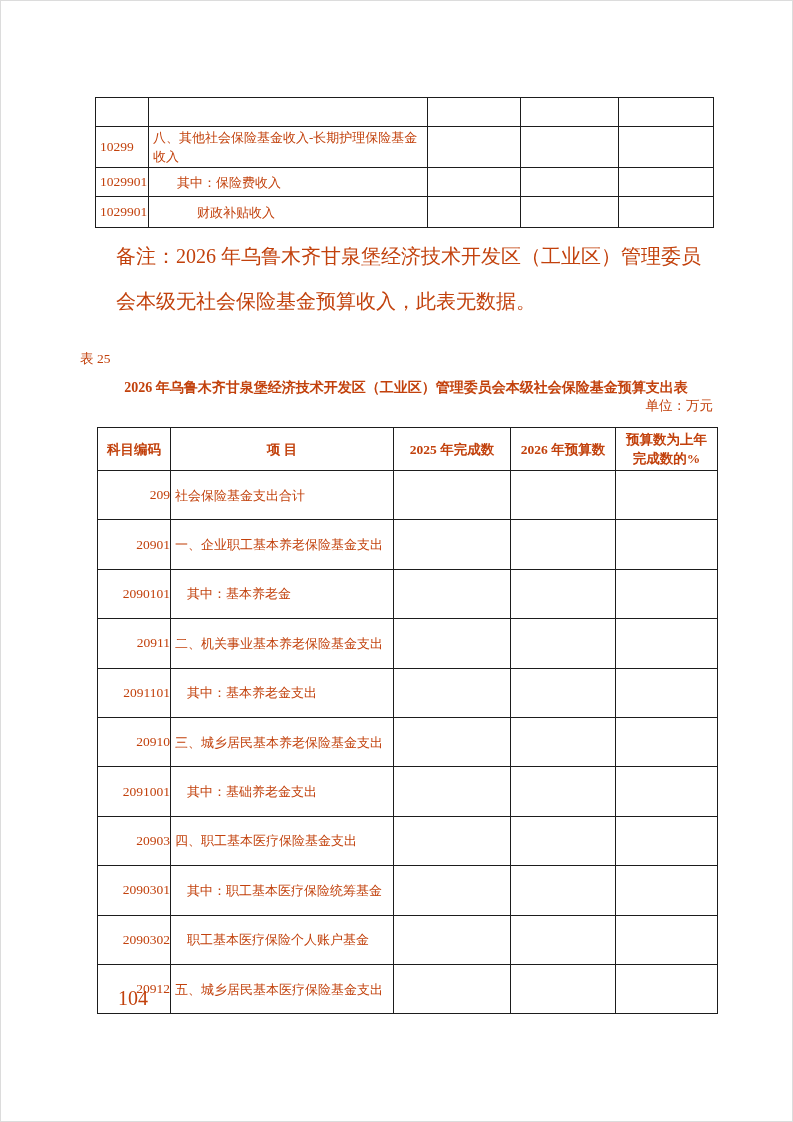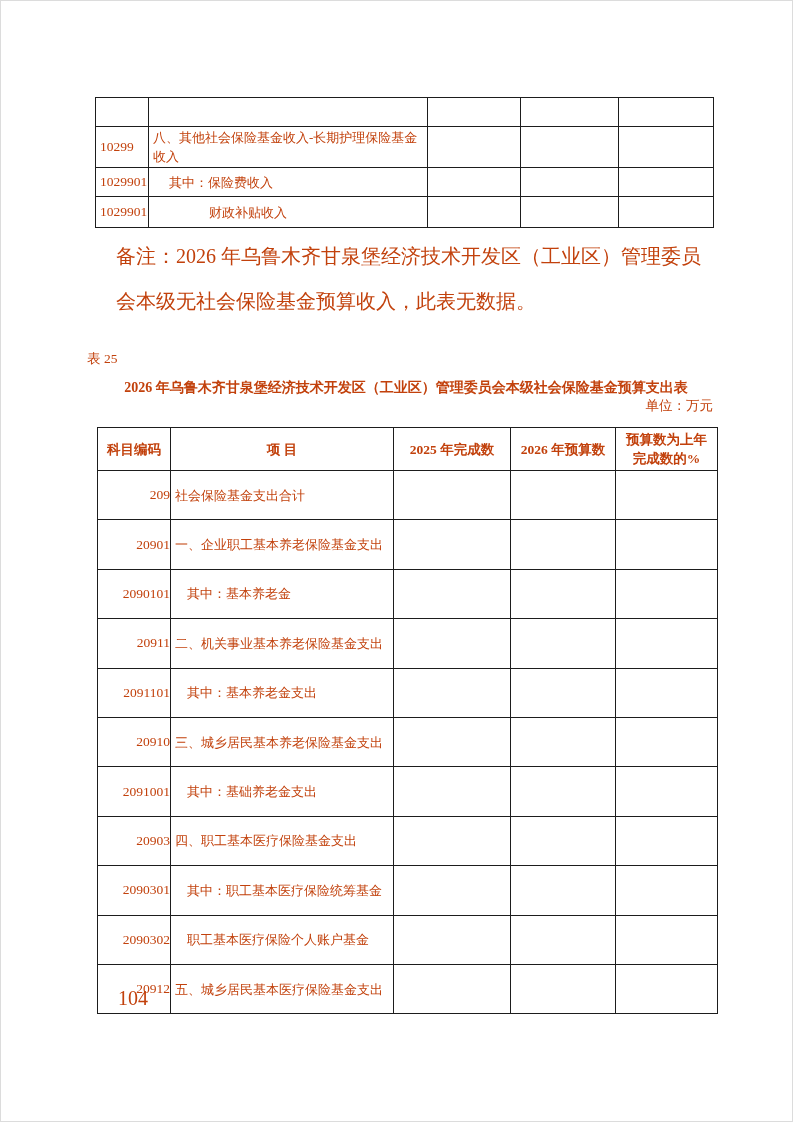--- a/index.html
+++ b/index.html
@@ -12,27 +12,27 @@
   table.doc td,table.doc th{border:1.5px solid #1d1d1d;overflow:hidden;vertical-align:middle;}
   
   #income-table{left:95px;top:97px;width:618px;}
   
   #expense-table{left:97px;top:427px;width:620px;}
   #expense-table thead tr{height:43px;}
   #expense-table tbody tr{height:49.4px;}
   td.code{font-size:13.5px;padding:0 2px 0 4px;text-align:left;}
   #expense-table td.code{text-align:right;padding:0;}
   td.item{font-size:13px;line-height:19px;padding:1px 2px 1px 4px;text-align:left;}
-  #income-table td.item.ind1{padding-left:20px;}
-  #income-table td.item.ind2{padding-left:60px;}
+  #income-table td.item.ind1{padding-left:28px;}
+  #income-table td.item.ind2{padding-left:48px;}
   #expense-table td.item.ind1{padding-left:16px;}
   th.hdr{font-size:13.5px;font-weight:bold;text-align:center;line-height:19px;padding:0 6px;}
   td.val{background:#fff;}
   .note{position:absolute;left:116px;top:234px;width:600px;font-size:20px;line-height:45px;}
-  .tbl-label{position:absolute;left:87px;top:350px;font-size:13.5px;line-height:18px;}
+  .tbl-label{position:absolute;left:80px;top:350px;font-size:13.5px;line-height:18px;}
   .tbl-title{position:absolute;left:95px;top:378px;width:622px;text-align:center;
              font-size:14px;font-weight:bold;line-height:20px;}
   .unit{position:absolute;right:80px;top:397px;font-size:13.5px;line-height:18px;}
   .pagenum{position:absolute;left:118px;top:985px;font-size:20px;line-height:26px;}
 </style>
 </head>
 <body>
 
 <div class="page">
 

